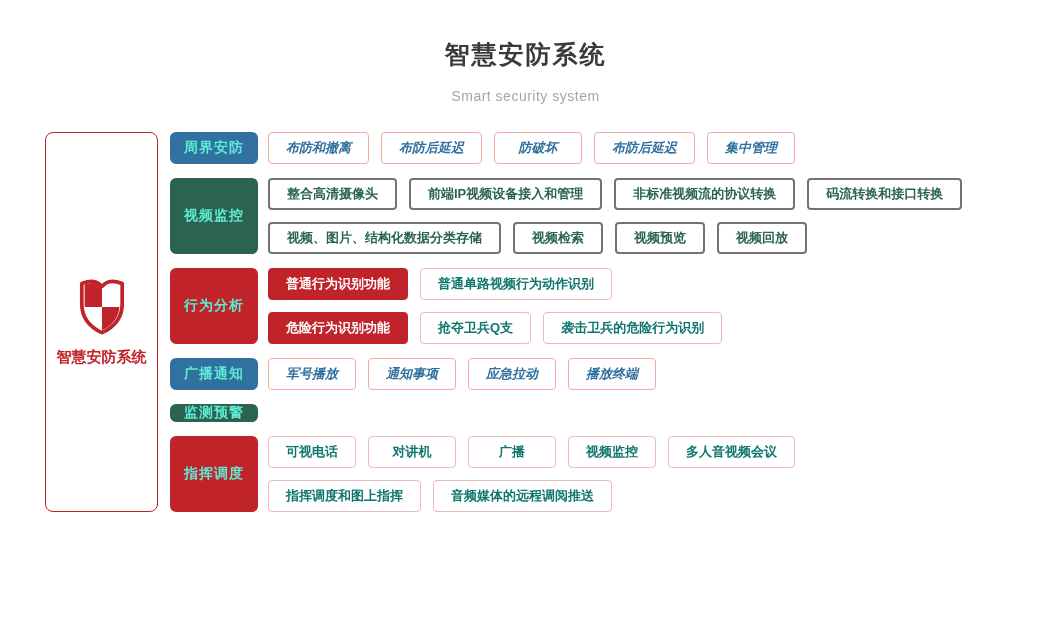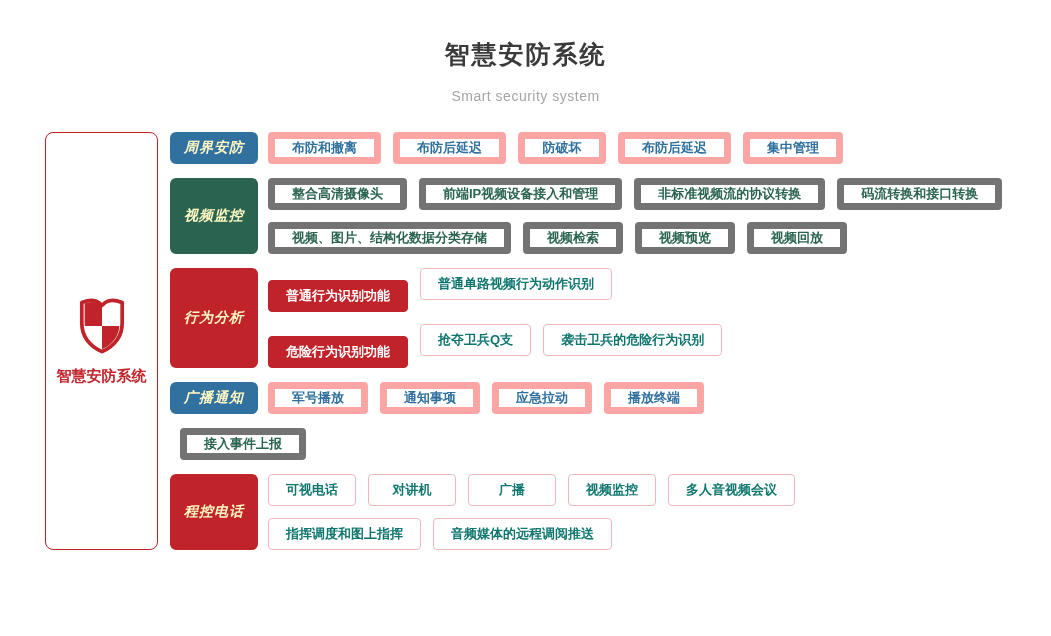--- a/index.html
+++ b/index.html
@@ -13,38 +13,38 @@
   .layout { display: flex; align-items: stretch; margin: 28px 0 0 45px; }
 
   .root-box { width: 113px; border: 1px solid #c02329; border-radius: 8px;
     display: flex; flex-direction: column; align-items: center; justify-content: center;
     flex: none; }
   .root-shield { width: 50px; height: 58px; margin-bottom: 12px; }
   .root-label { color: #c02329; font-size: 15px; font-weight: bold; white-space: nowrap; }
 
   .sections { display: flex; flex-direction: column; gap: 14px; margin-left: 12px; }
   .section { display: flex; align-items: stretch; }
-  .cat { width: 88px; flex: none; border-radius: 6px; color: #fef9c3; font-size: 14px;
+  .cat { width: 88px; flex: none; border-radius: 6px; color: #5eead4; font-size: 14px;
     font-weight: bold; display: flex; align-items: center; justify-content: center;
-    letter-spacing: 1px; font-style: italic; }
+    letter-spacing: 1px; }
   .rows { display: flex; flex-direction: column; gap: 12px; margin-left: 10px; justify-content: center; }
   .feat-row { display: flex; gap: 12px; }
   .box { height: 32px; min-width: 88px; padding: 0 17px; border-radius: 4px;
     display: flex; align-items: center; justify-content: center;
     font-size: 13px; font-weight: bold; white-space: nowrap; background: #fff; }
 
   .bg-blue  { background: #31719f; }
   .bg-green { background: #2b6351; }
   .bg-red   { background: #c02329; text-align: center; }
 
-  .outline-blue  { border: 7px solid #fca5a5; color: #2e6f9d; }
-  .outline-green { border: 7px solid #737373; color: #2a6351; }
+  .outline-blue  { border: 1px solid #fca5a5; color: #2e6f9d; font-style: italic; }
+  .outline-green { border: 2px solid #737373; color: #2a6351; }
   .outline-red   { border: 1px solid #ecb9bb; color: #0f766e; }
 
-  .filled-red { background: #c02329; color: #ffffff; border: 1px solid #c02329; margin-top: 12px; }
+  .filled-red { background: #c02329; color: #ffffff; border: 1px solid #c02329; }
 </style>
 </head>
 <body>
 
 <div class="header">
   <div class="title">智慧安防系统</div>
   <div class="subtitle">Smart security system</div>
 </div>
 
 <div class="layout">
@@ -112,28 +112,28 @@
         <div class="rows">
           <div class="feat-row">
             <div class="box outline-blue">军号播放</div>
             <div class="box outline-blue">通知事项</div>
             <div class="box outline-blue">应急拉动</div>
             <div class="box outline-blue">播放终端</div>
           </div>
         </div>
       </div>
       <div class="section">
+        <div class="cat bg-green">监测预警</div>
         <div class="rows">
           <div class="feat-row">
-            <div class="box outline-green">接入事件上报</div>
           </div>
         </div>
       </div>
       <div class="section">
-        <div class="cat bg-red">程控电话</div>
+        <div class="cat bg-red">指挥调度</div>
         <div class="rows">
           <div class="feat-row">
             <div class="box outline-red">可视电话</div>
             <div class="box outline-red">对讲机</div>
             <div class="box outline-red">广播</div>
             <div class="box outline-red">视频监控</div>
             <div class="box outline-red">多人音视频会议</div>
           </div>
           <div class="feat-row">
             <div class="box outline-red">指挥调度和图上指挥</div>

